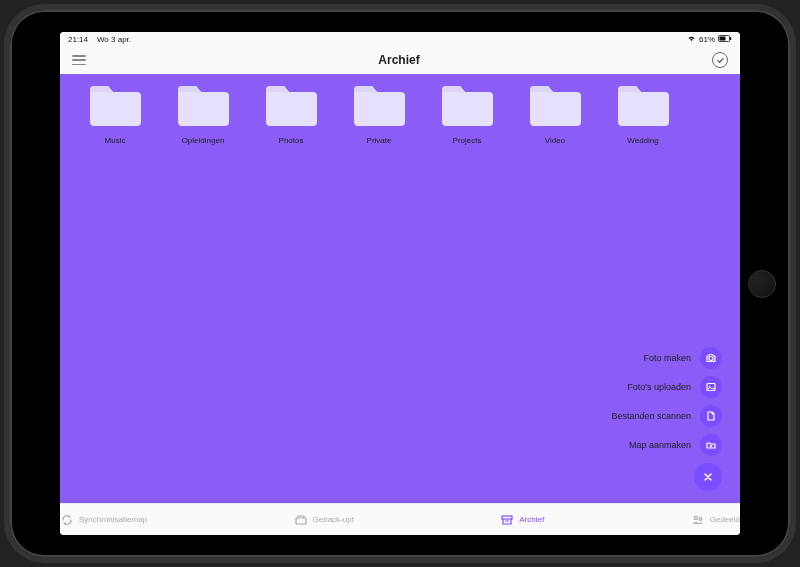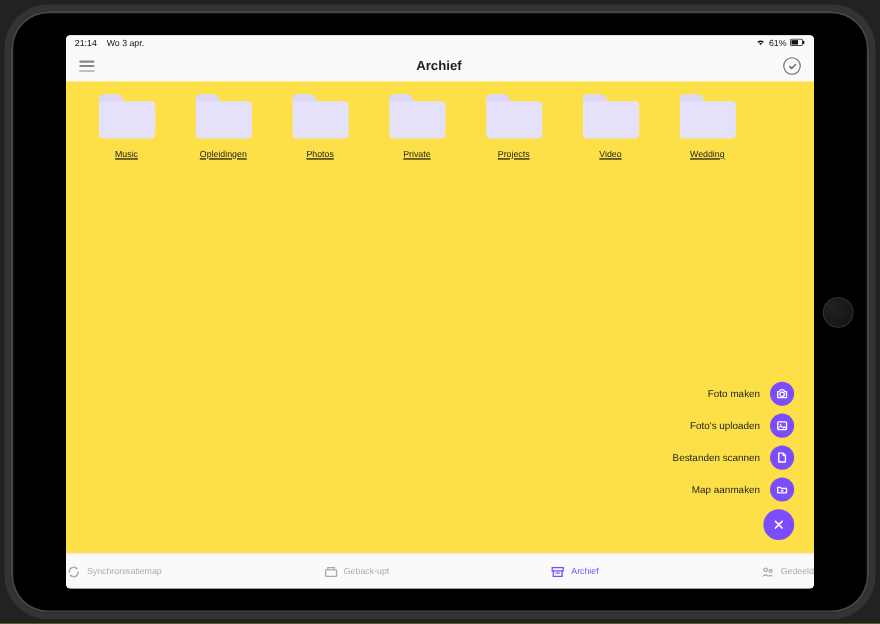--- a/index.html
+++ b/index.html
@@ -86,22 +86,21 @@
   .view-toggle {
     width: 16px; display: flex; flex-direction: column; gap: 2px;
     cursor: pointer;
   }
   .view-toggle span { display: flex; gap: 2px; align-items: center; }
   .vt-dot { width: 2px; height: 2px; background: #888; }
   .vt-line { width: 8px; height: 1.5px; background: #888; }
   .content {
     flex: 1; padding: 8px 4px;
     overflow: hidden;
-    background: #fde047;
-    text-decoration: underline;
+    background: #8b5cf6;
   }
   .folder-grid {
     display: flex; gap: 26px; padding: 0 20px;
   }
   .folder-item {
     display: flex; flex-direction: column; align-items: center;
     gap: 8px; cursor: pointer; width: 62px;
   }
   .folder-icon { width: 55px; height: 46px; }
   .folder-name { font-size: 8px; color: #222; text-align: center; white-space: nowrap; }

